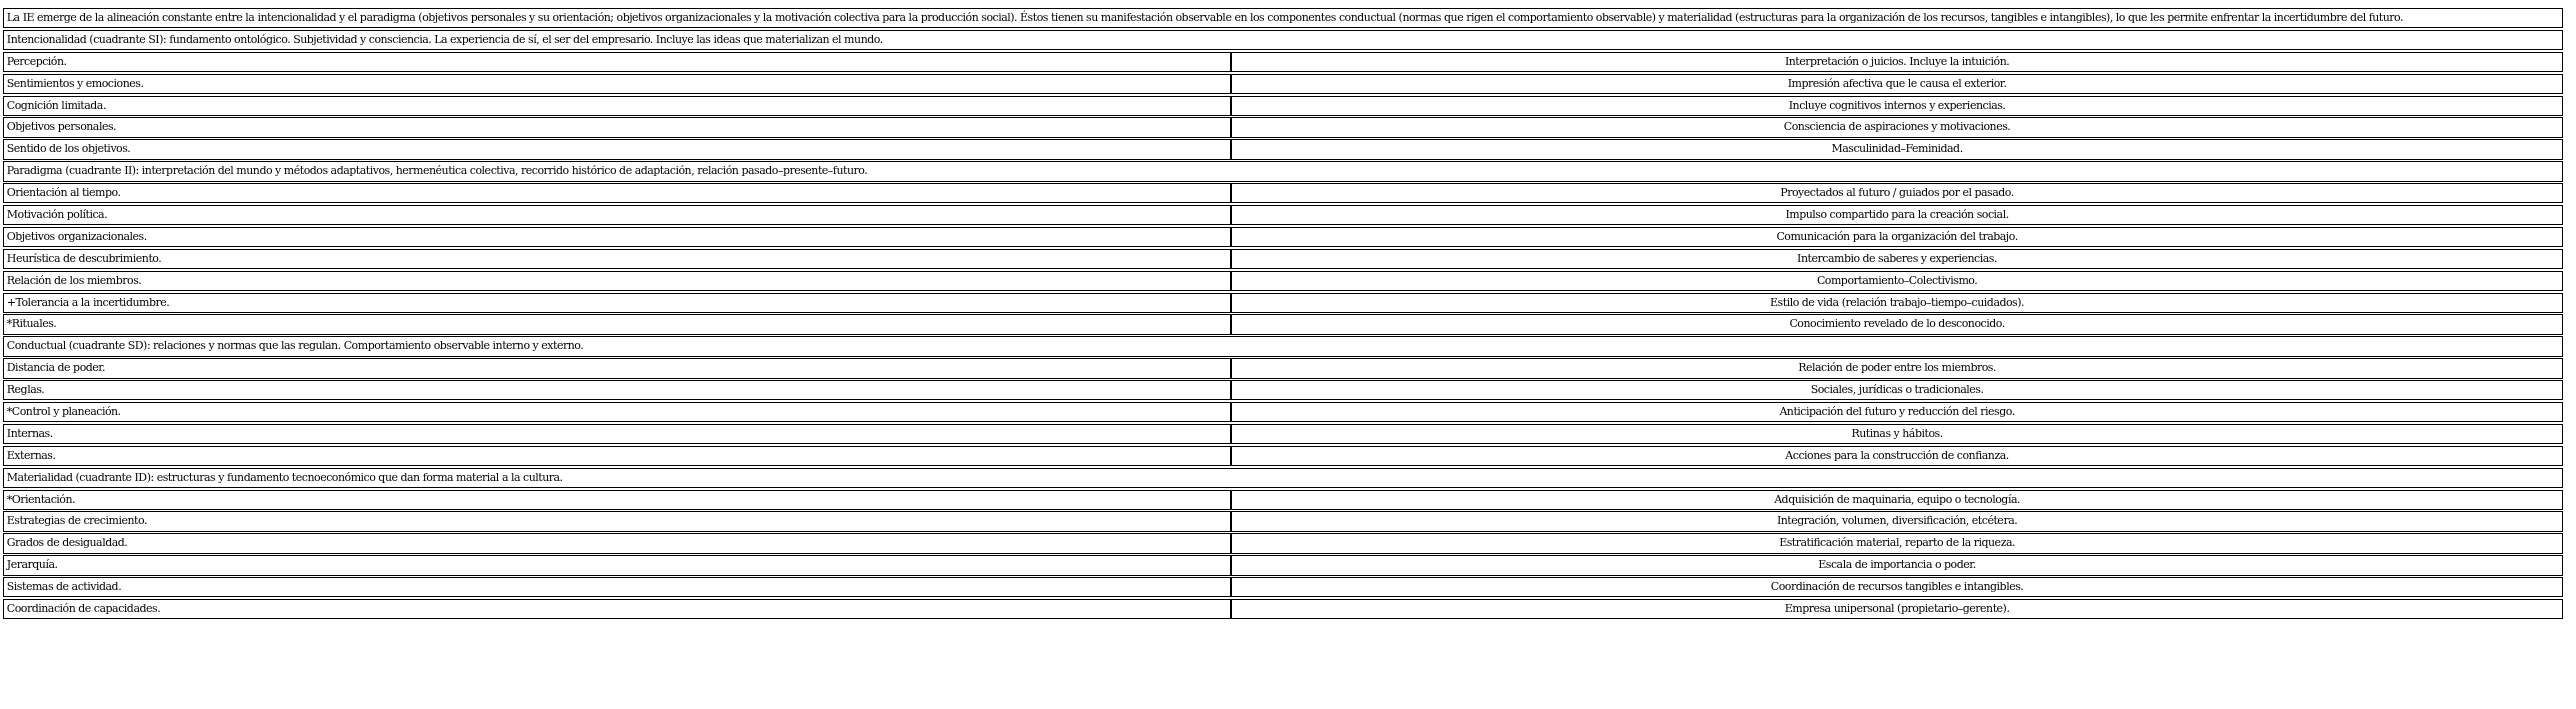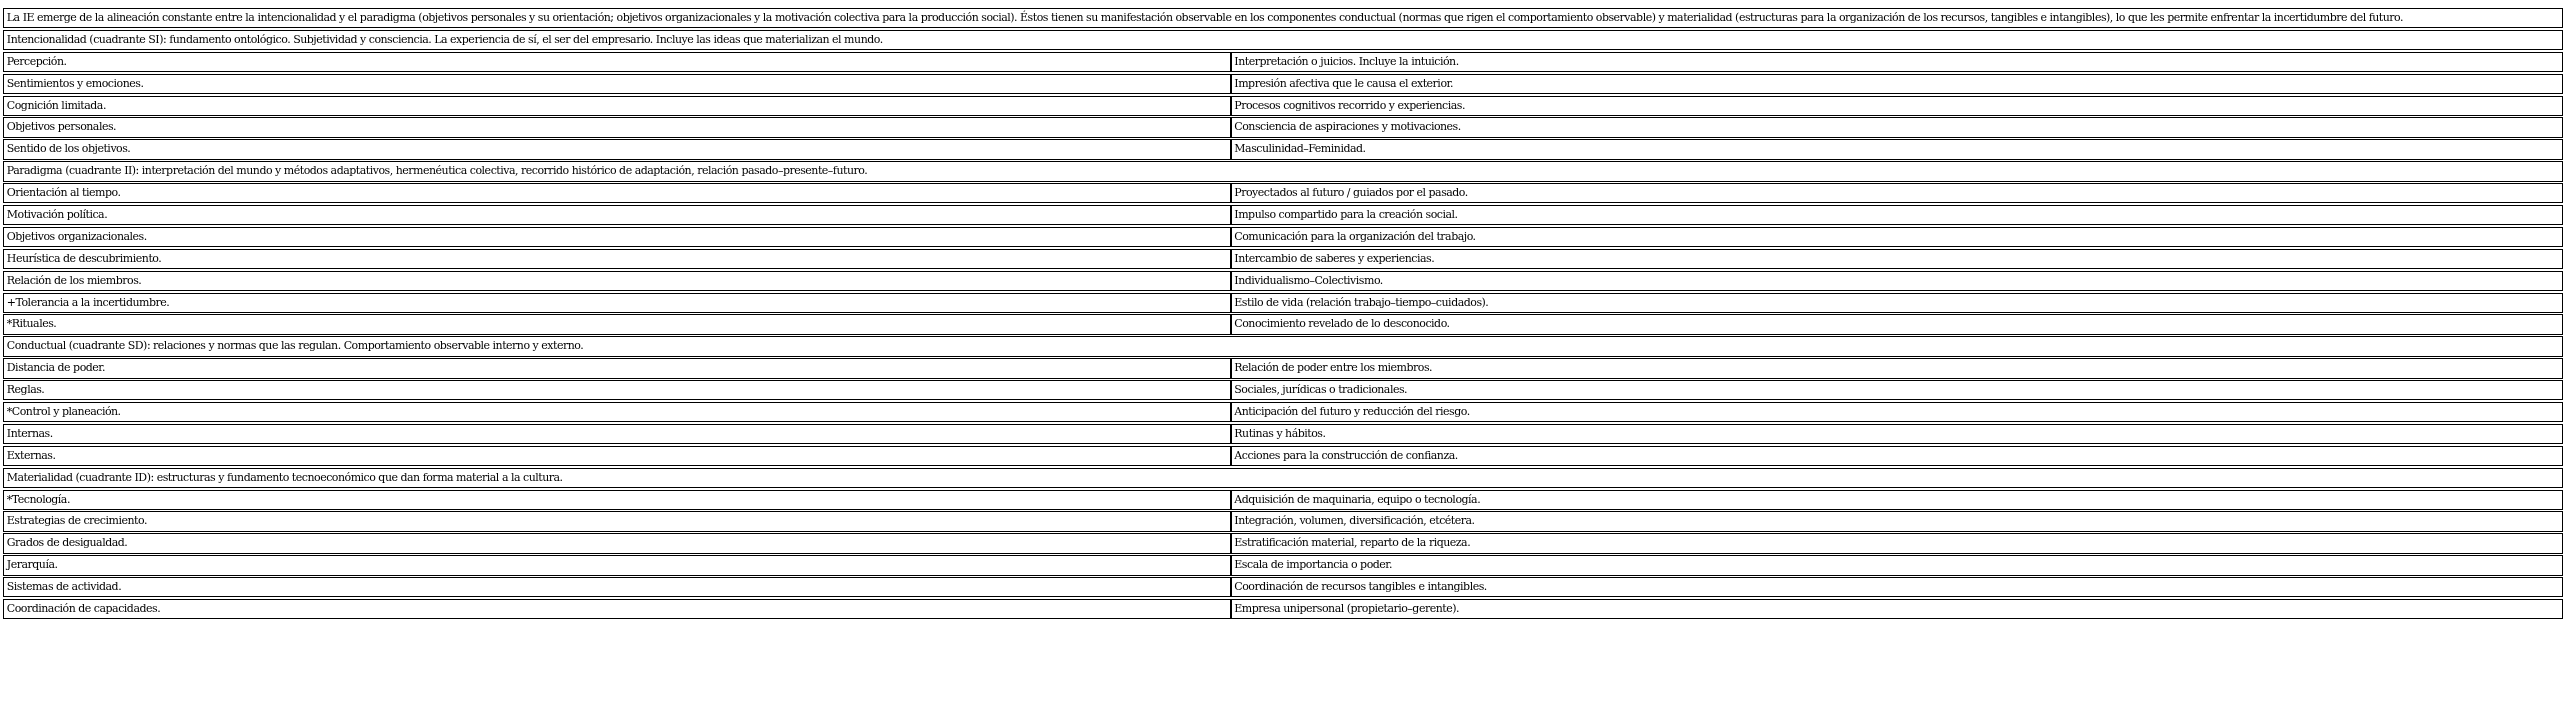--- a/index.html
+++ b/index.html
@@ -5,21 +5,21 @@
     html, body { margin: 0; padding: 0; background: #ffffff; }
     body { width: 2576px; height: 709px; position: relative; overflow: hidden;
            font-family: "DejaVu Serif", "Liberation Serif", serif; color: #000; }
     #doc { position: absolute; left: 3.3px; top: 8px; width: 2560px; }
     .row { display: flex; height: 20.3px; margin-bottom: 1.6px; box-sizing: border-box; }
     .cell { border: 1.2px solid #000; box-sizing: border-box; height: 100%;
             font-size: 11px; line-height: 17px; padding: 0 2.5px; white-space: nowrap;
             overflow: hidden; letter-spacing: -0.5px; }
     .full { width: 100%; }
     .left { width: 1228px; }
-    .right { width: 1333px; margin-left: 0; }
+    .right { width: 1333px; margin-left: 0; text-align: center; }
   </style>
 </head>
 <body>
 
 <div id="doc">
   <div class="row">
     <div class="cell full">La IE emerge de la alineación constante entre la intencionalidad y el paradigma (objetivos personales y su orientación; objetivos organizacionales y la motivación colectiva para la producción social). Éstos tienen su manifestación observable en los componentes conductual (normas que rigen el comportamiento observable) y materialidad (estructuras para la organización de los recursos, tangibles e intangibles), lo que les permite enfrentar la incertidumbre del futuro.</div>
   </div>
   <div id="sections">
       <div class="row">
@@ -28,21 +28,21 @@
       <div class="row">
         <div class="cell left">Percepción.</div>
         <div class="cell right">Interpretación o juicios. Incluye la intuición.</div>
       </div>
       <div class="row">
         <div class="cell left">Sentimientos y emociones.</div>
         <div class="cell right">Impresión afectiva que le causa el exterior.</div>
       </div>
       <div class="row">
         <div class="cell left">Cognición limitada.</div>
-        <div class="cell right">Procesos cognitivos recorrido y experiencias.</div>
+        <div class="cell right">Incluye cognitivos internos y experiencias.</div>
       </div>
       <div class="row">
         <div class="cell left">Objetivos personales.</div>
         <div class="cell right">Consciencia de aspiraciones y motivaciones.</div>
       </div>
       <div class="row">
         <div class="cell left">Sentido de los objetivos.</div>
         <div class="cell right">Masculinidad–Feminidad.</div>
       </div>
       <div class="row">
@@ -59,21 +59,21 @@
       <div class="row">
         <div class="cell left">Objetivos organizacionales.</div>
         <div class="cell right">Comunicación para la organización del trabajo.</div>
       </div>
       <div class="row">
         <div class="cell left">Heurística de descubrimiento.</div>
         <div class="cell right">Intercambio de saberes y experiencias.</div>
       </div>
       <div class="row">
         <div class="cell left">Relación de los miembros.</div>
-        <div class="cell right">Individualismo–Colectivismo.</div>
+        <div class="cell right">Comportamiento–Colectivismo.</div>
       </div>
       <div class="row">
         <div class="cell left">+Tolerancia a la incertidumbre.</div>
         <div class="cell right">Estilo de vida (relación trabajo–tiempo–cuidados).</div>
       </div>
       <div class="row">
         <div class="cell left">*Rituales.</div>
         <div class="cell right">Conocimiento revelado de lo desconocido.</div>
       </div>
       <div class="row">
@@ -96,21 +96,21 @@
         <div class="cell right">Rutinas y hábitos.</div>
       </div>
       <div class="row">
         <div class="cell left">Externas.</div>
         <div class="cell right">Acciones para la construcción de confianza.</div>
       </div>
       <div class="row">
         <div class="cell full">Materialidad (cuadrante ID): estructuras y fundamento tecnoeconómico que dan forma material a la cultura.</div>
       </div>
       <div class="row">
-        <div class="cell left">*Tecnología.</div>
+        <div class="cell left">*Orientación.</div>
         <div class="cell right">Adquisición de maquinaria, equipo o tecnología.</div>
       </div>
       <div class="row">
         <div class="cell left">Estrategias de crecimiento.</div>
         <div class="cell right">Integración, volumen, diversificación, etcétera.</div>
       </div>
       <div class="row">
         <div class="cell left">Grados de desigualdad.</div>
         <div class="cell right">Estratificación material, reparto de la riqueza.</div>
       </div>

